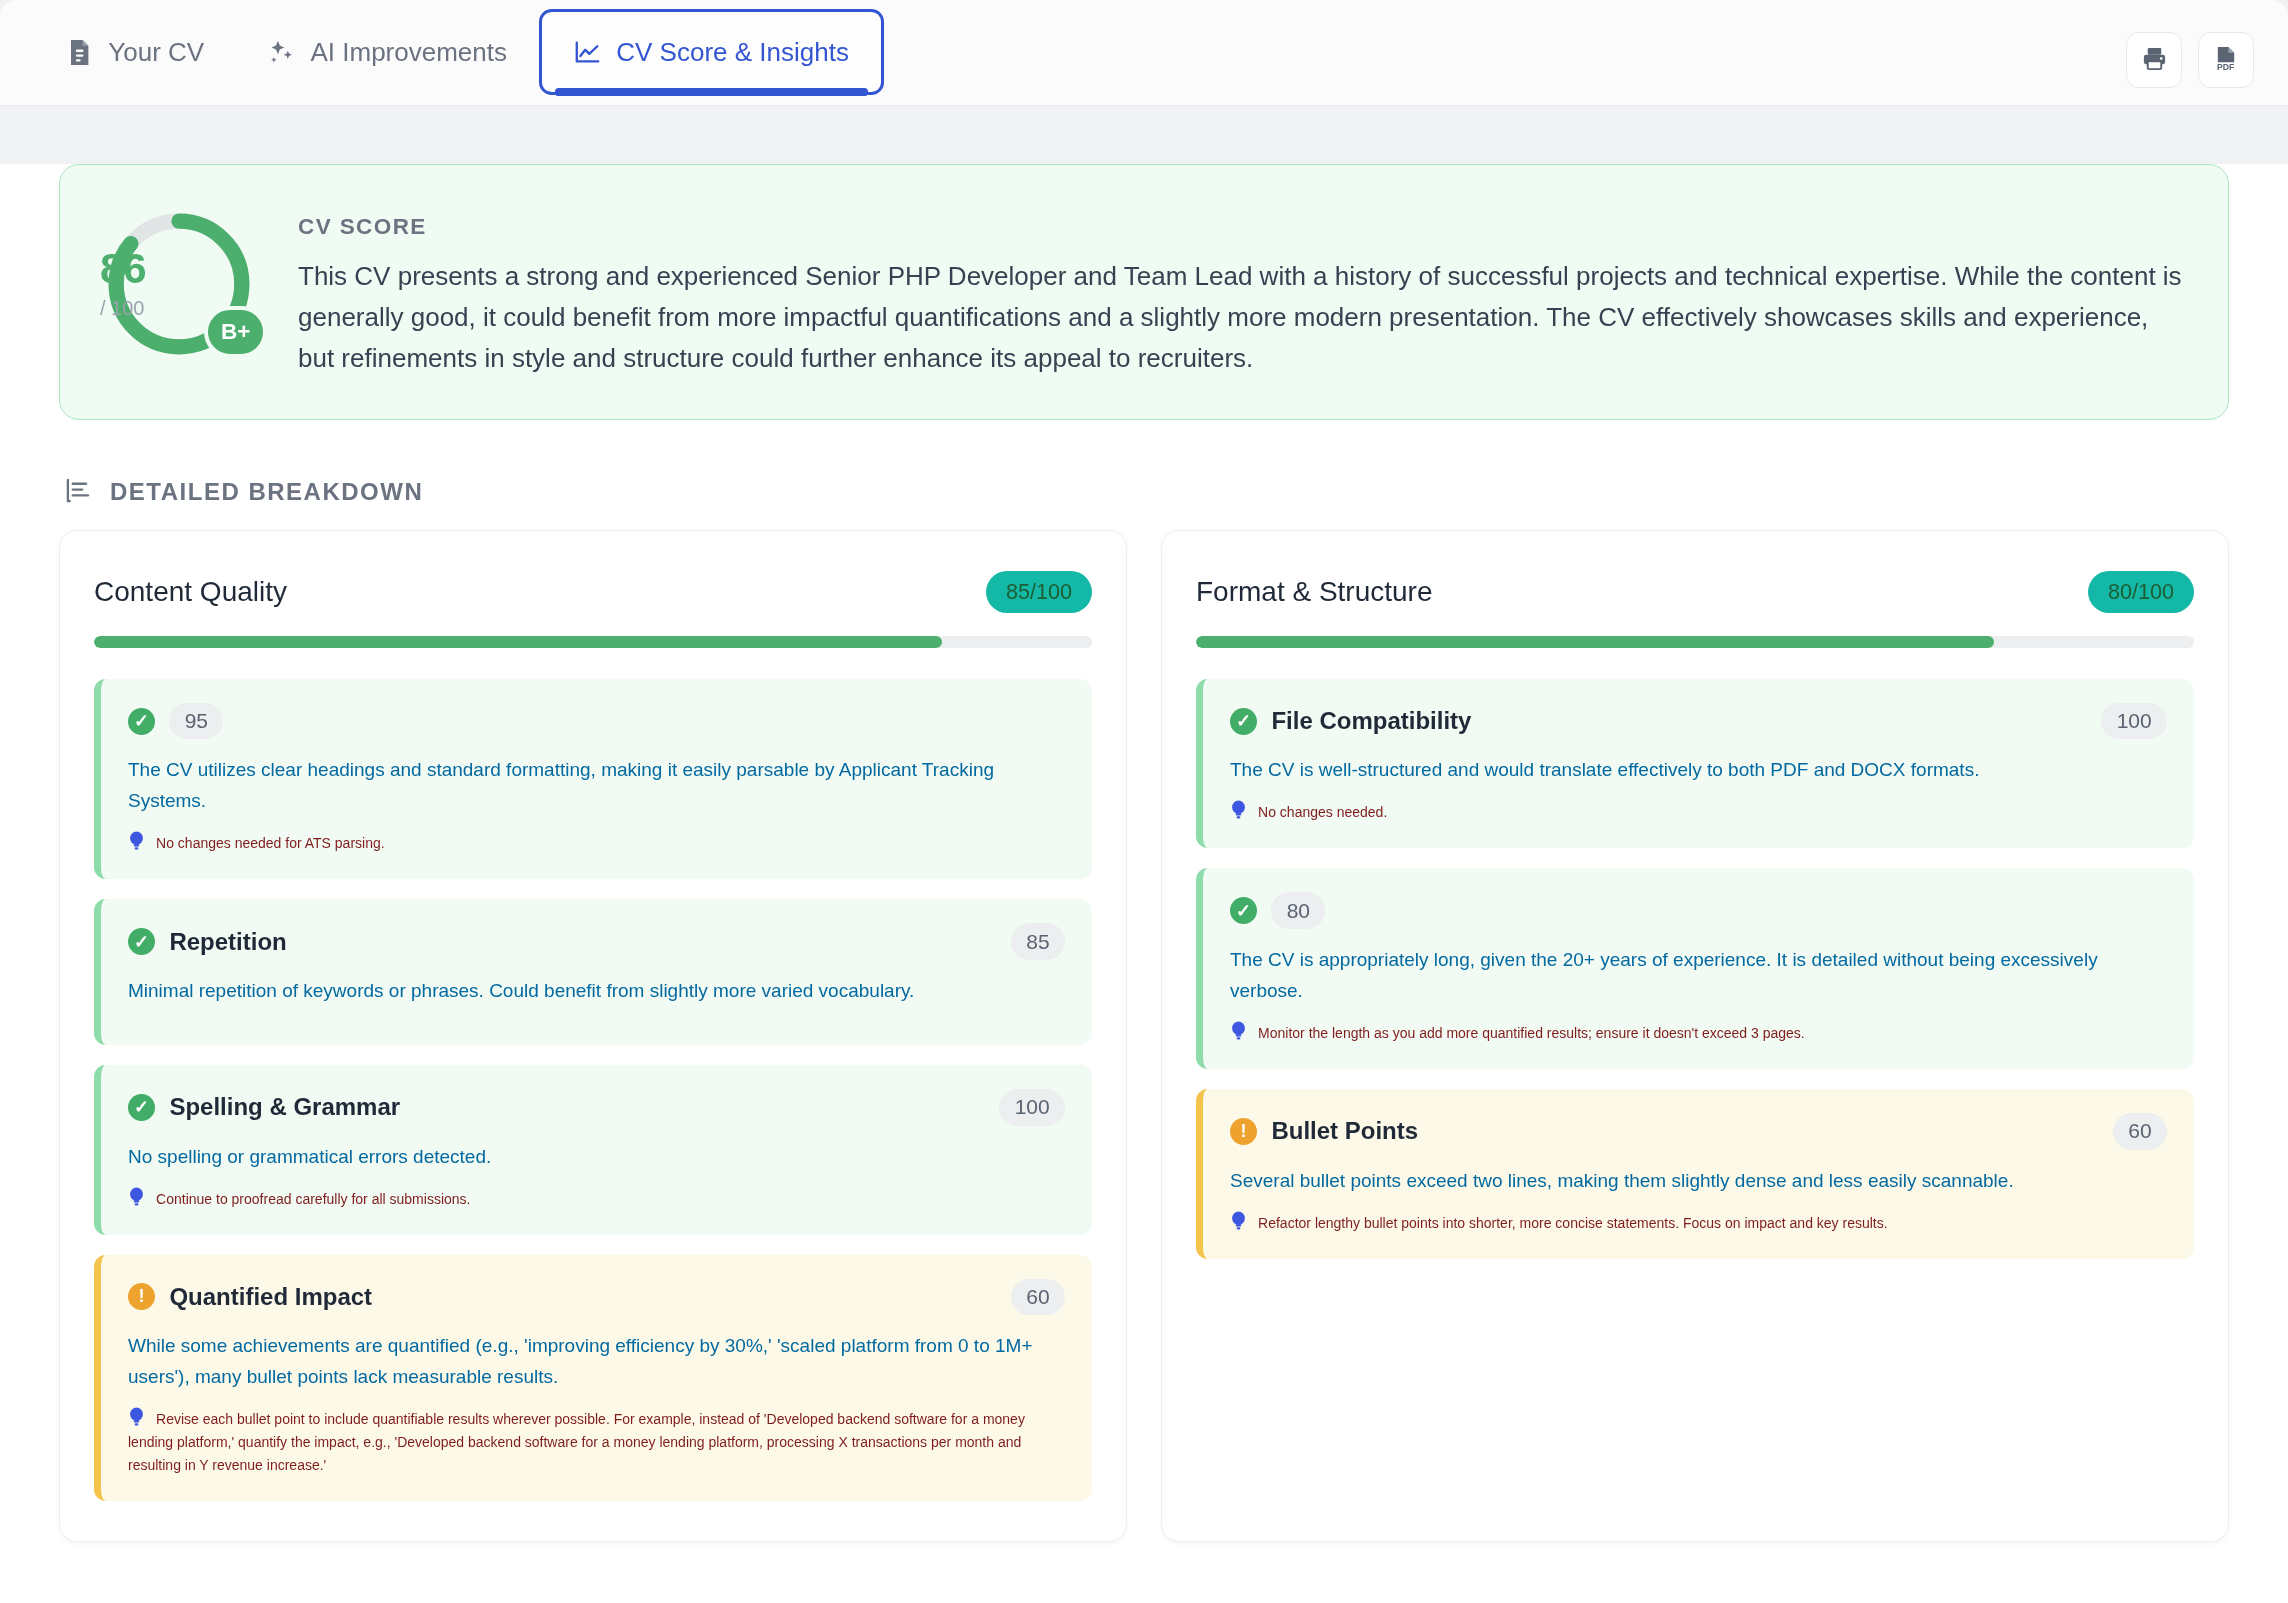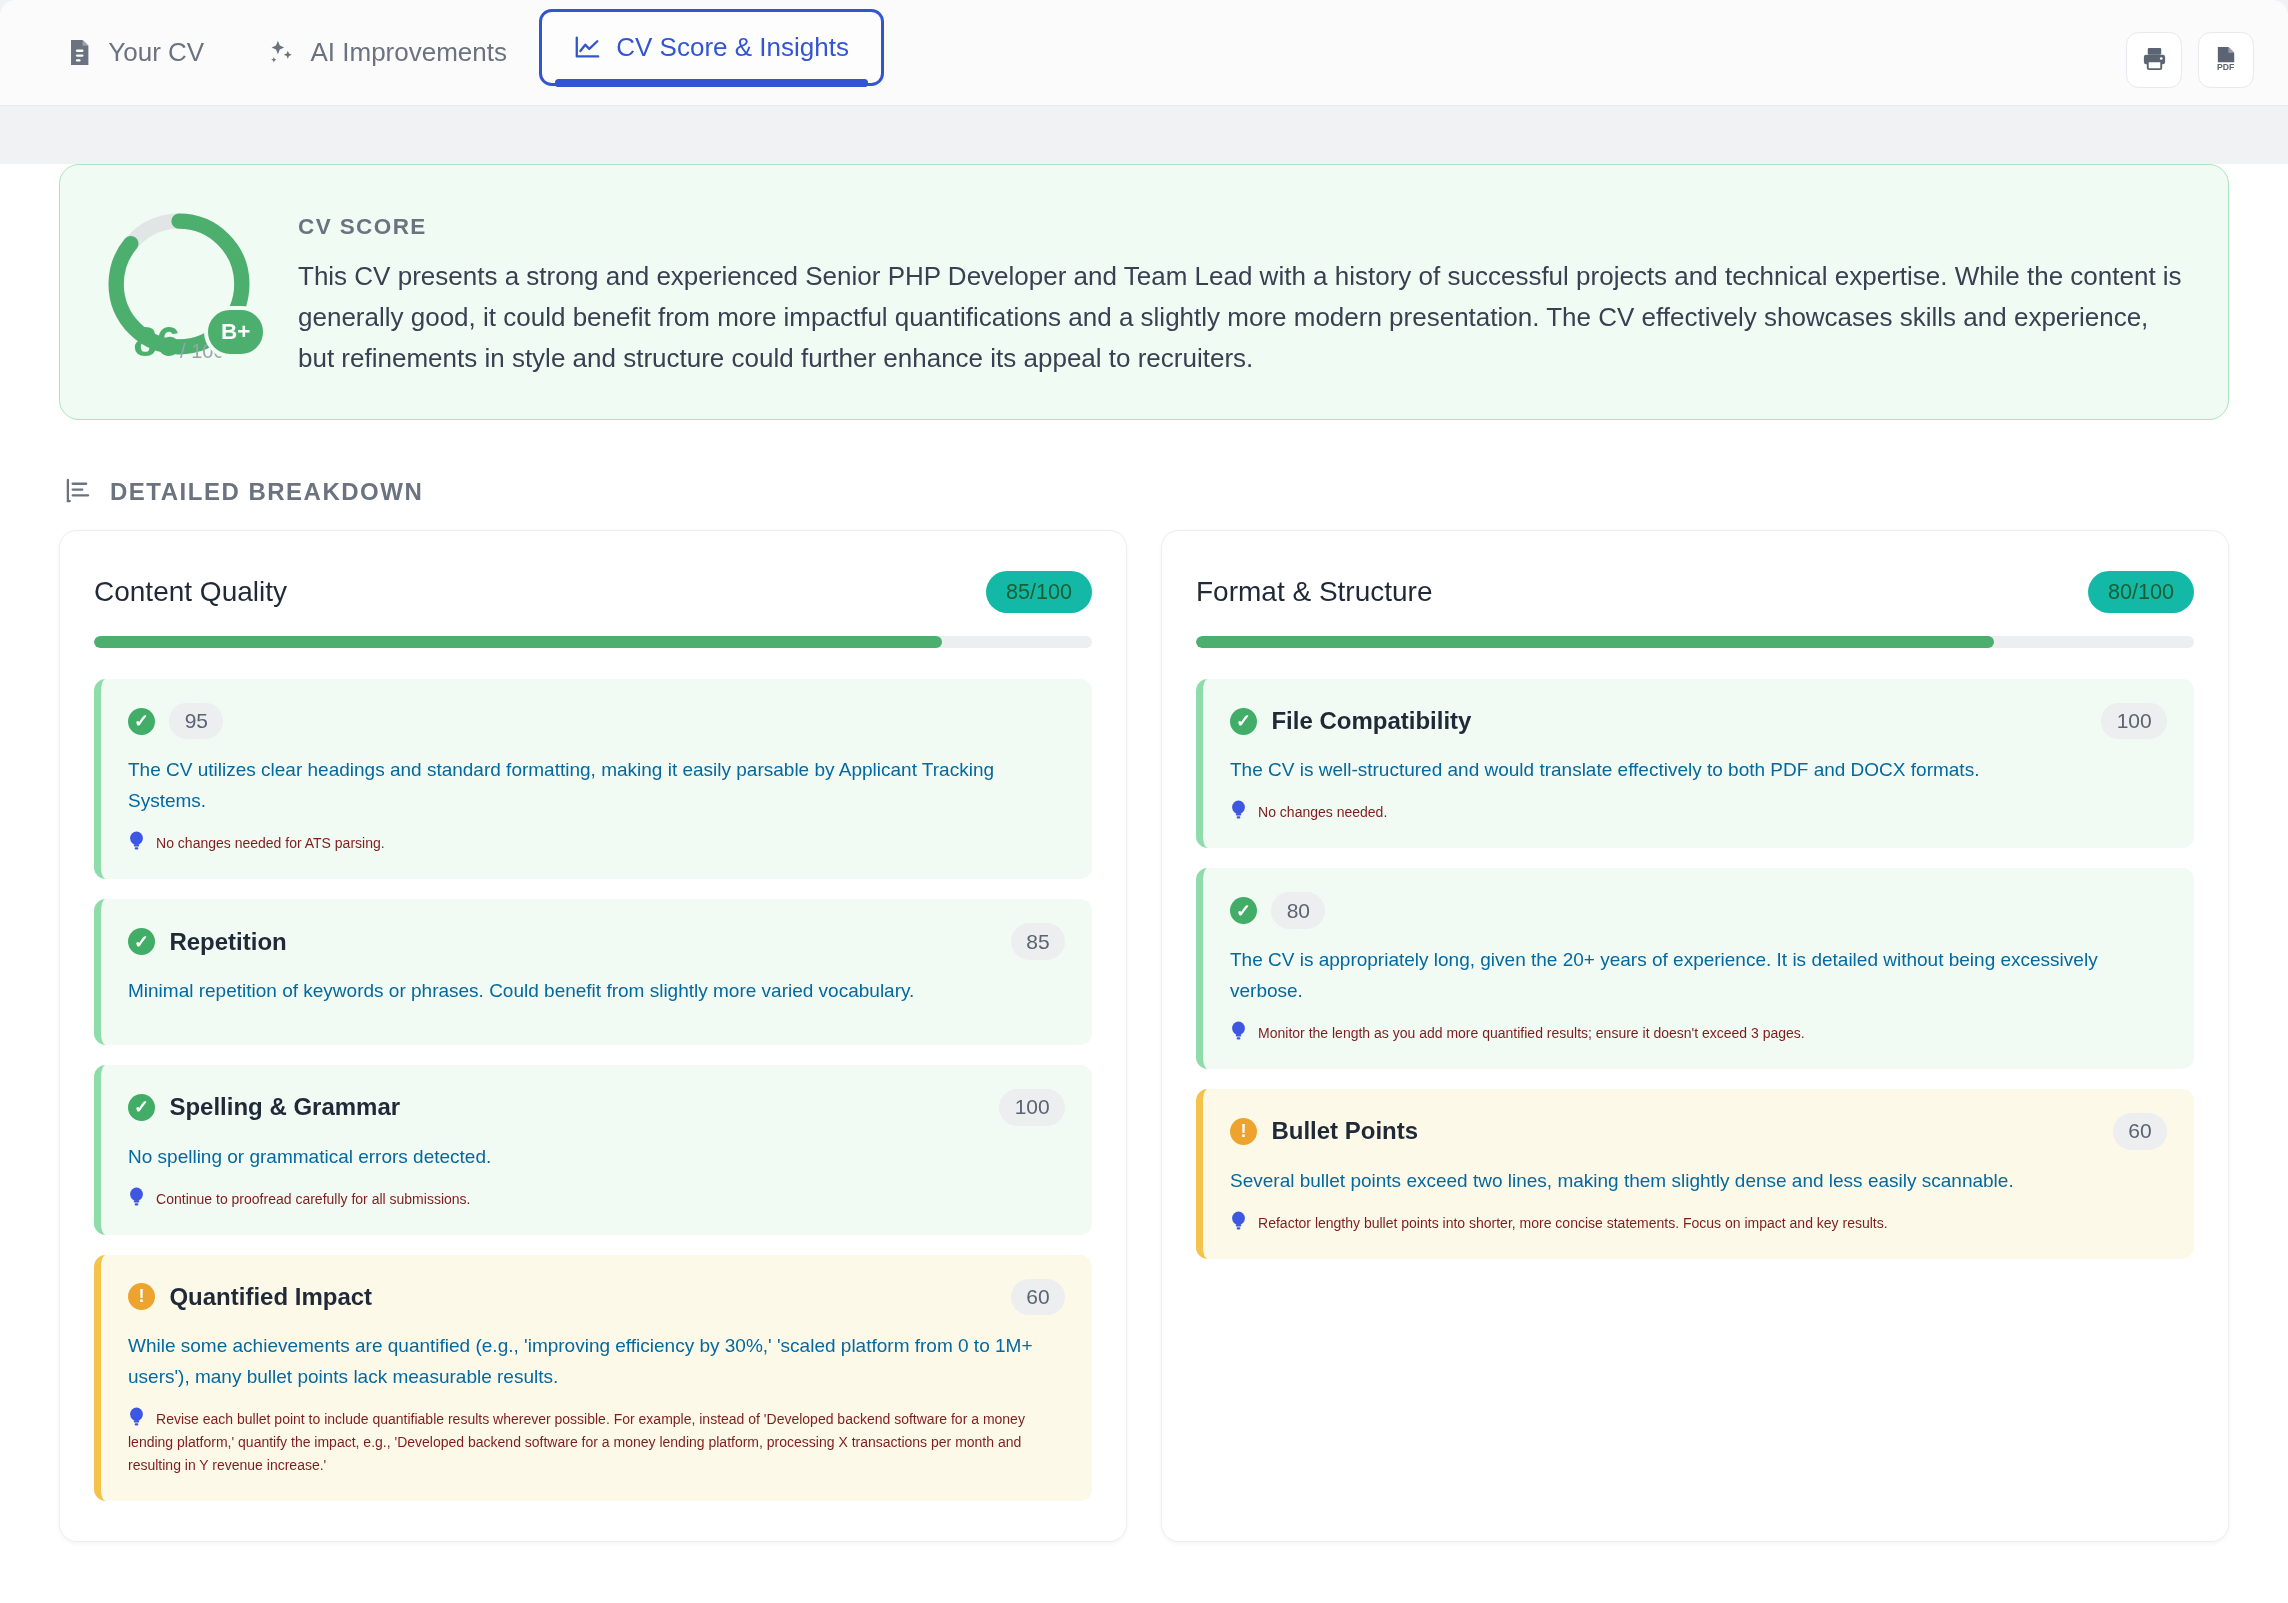--- a/index.html
+++ b/index.html
@@ -37,21 +37,21 @@
     position: relative;
     white-space: nowrap;
     font-family: "Liberation Sans", sans-serif;
   }
   .tab.active {
     color: #3355d1;
     border: 3.6px solid #3355d1;
     border-radius: 12.6px;
     background: #fdfdfe;
     margin: 9px 0 3.6px 0;
-    height: 77px;
+    height: 86px;
   }
   .tab.active::after {
     content: "";
     position: absolute;
     left: 12.6px; right: 12.6px; bottom: -3.6px;
     height: 8px;
     background: #3355d1;
     border-radius: 3.6px;
   }
   .tab-ico { display: inline-flex; align-items: center; justify-content: center; width: 27px; height: 27px; }
@@ -82,21 +82,21 @@
     border-radius: 20px;
     display: flex;
     align-items: flex-start;
     padding: 40px 45px 40px 40px;
     gap: 40px;
   }
   .ring-wrap { position: relative; width: 158px; height: 158px; flex: 0 0 158px; }
   .ring-wrap svg { display: block; }
   .ring-center {
     position: absolute; inset: 0;
-    display: flex; flex-direction: row; align-items: flex-end; justify-content: center;
+    display: flex; flex-direction: column; align-items: flex-start; justify-content: center;
   }
   .ring-score { font-size: 42px; font-weight: 700; color: #4caf6d; line-height: 1; }
   .ring-of { font-size: 20px; color: #9aa3ab; margin-top: 6.3px; }
   .grade-badge {
     position: absolute;
     right: -9px; bottom: 5.4px;
     min-width: 52px; height: 52px;
     padding: 0 12.6px;
     border-radius: 26px;
     background: #4caf6d;

